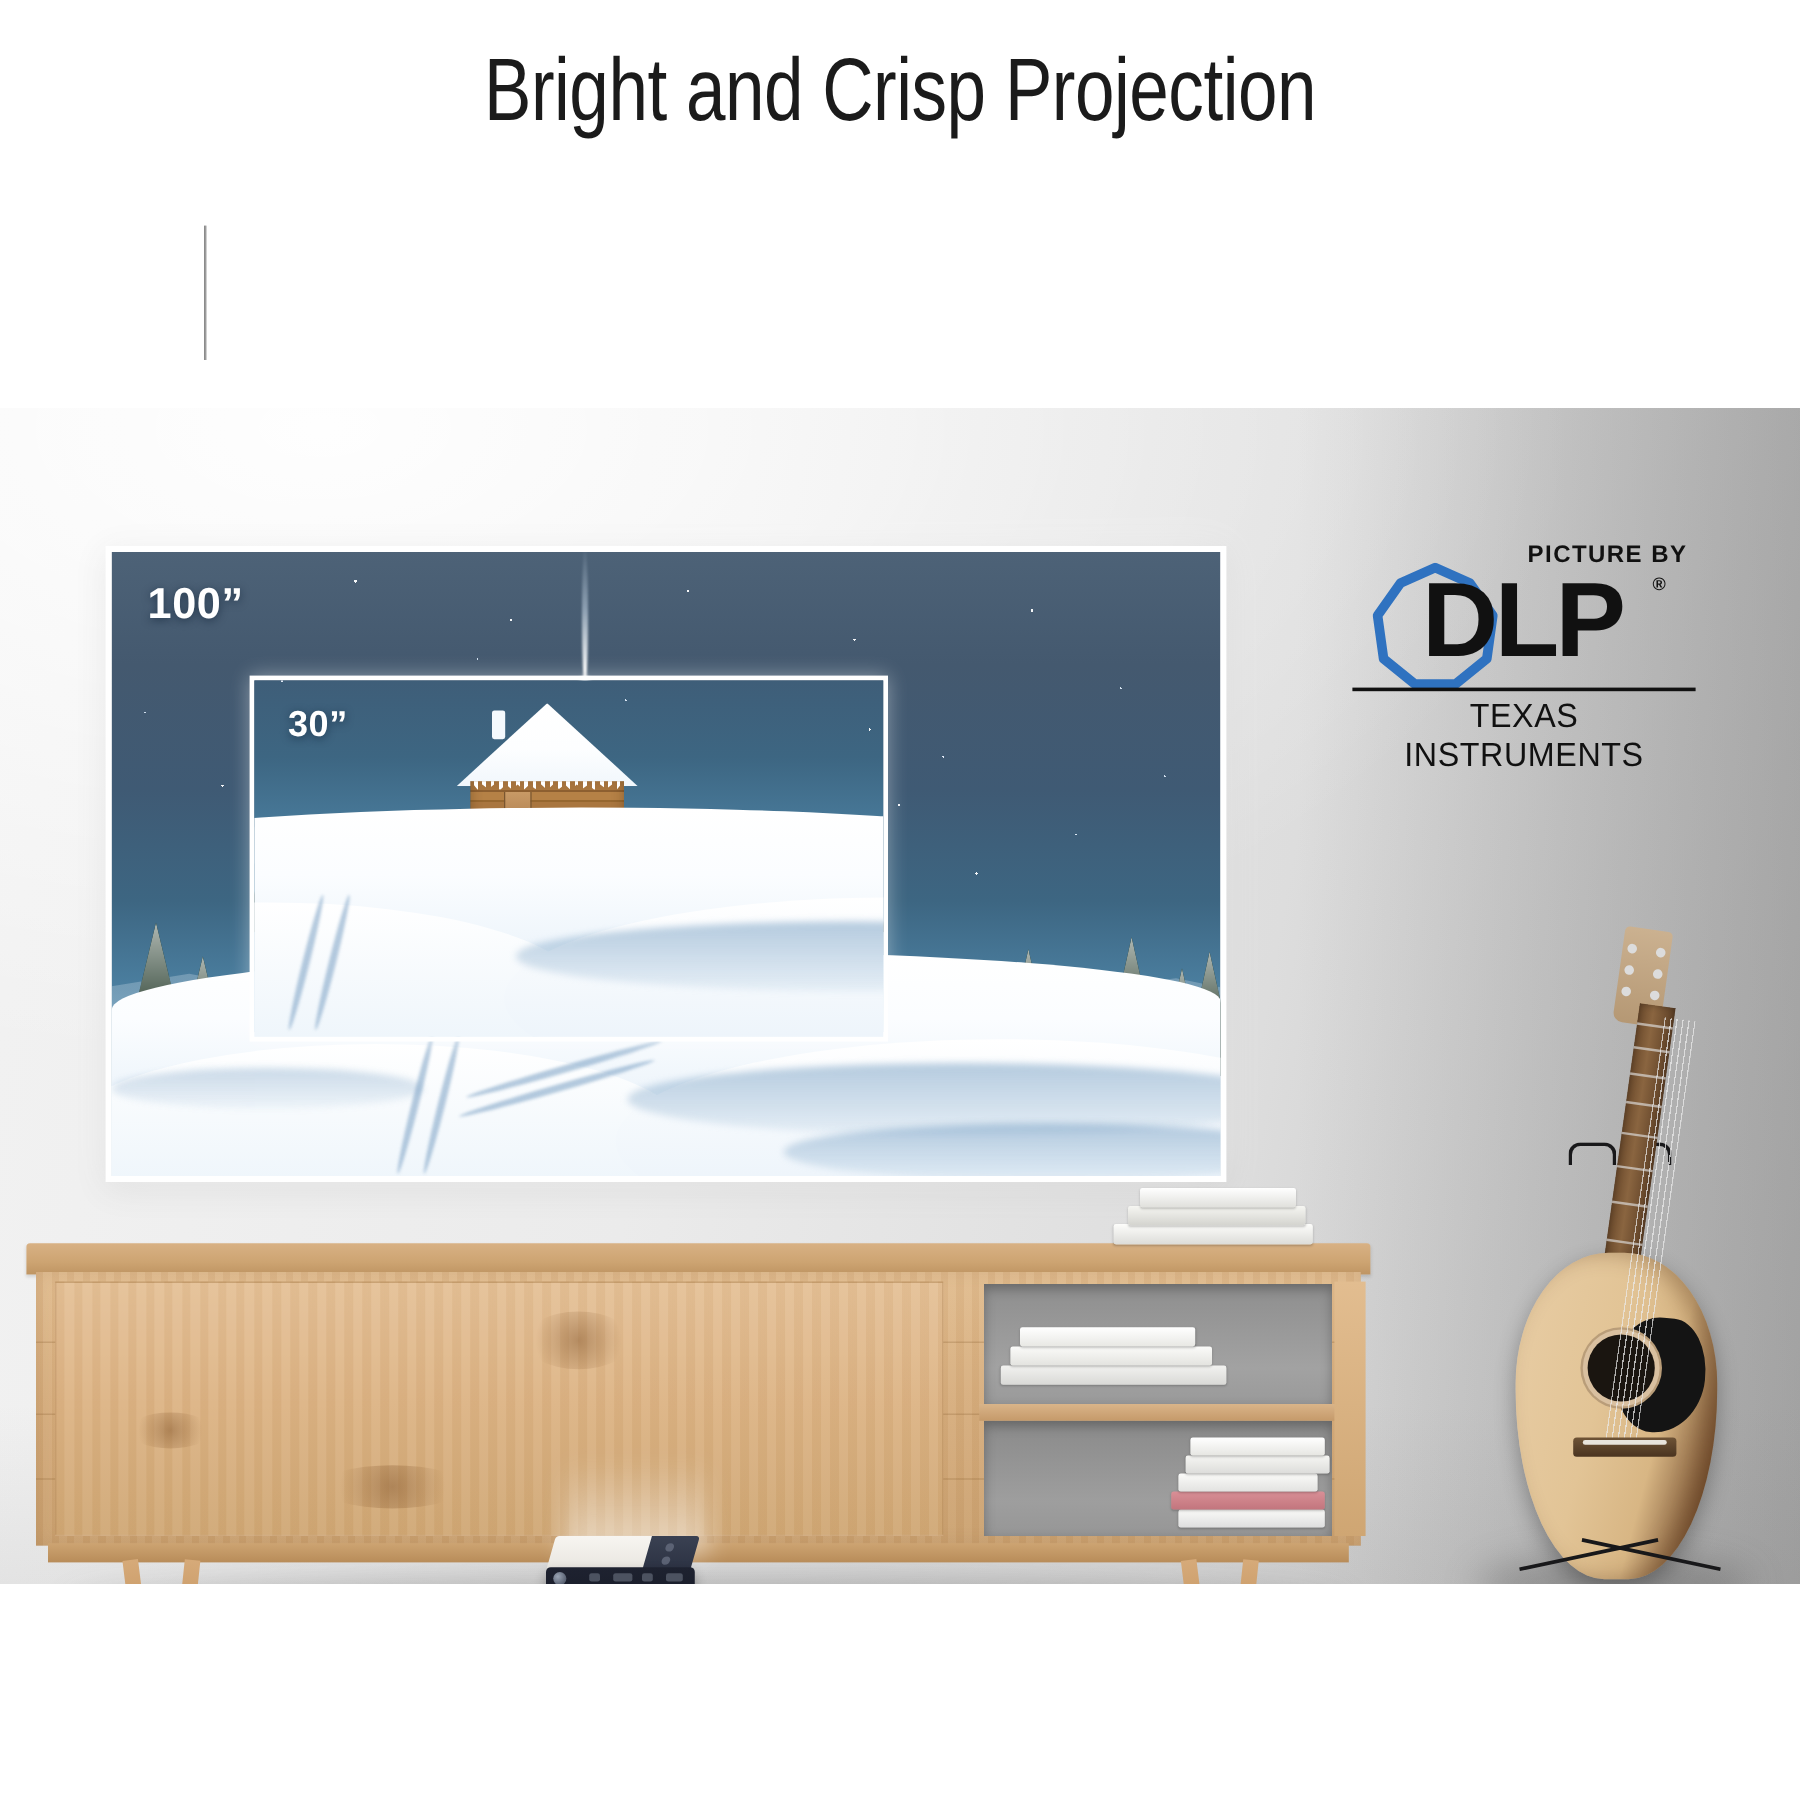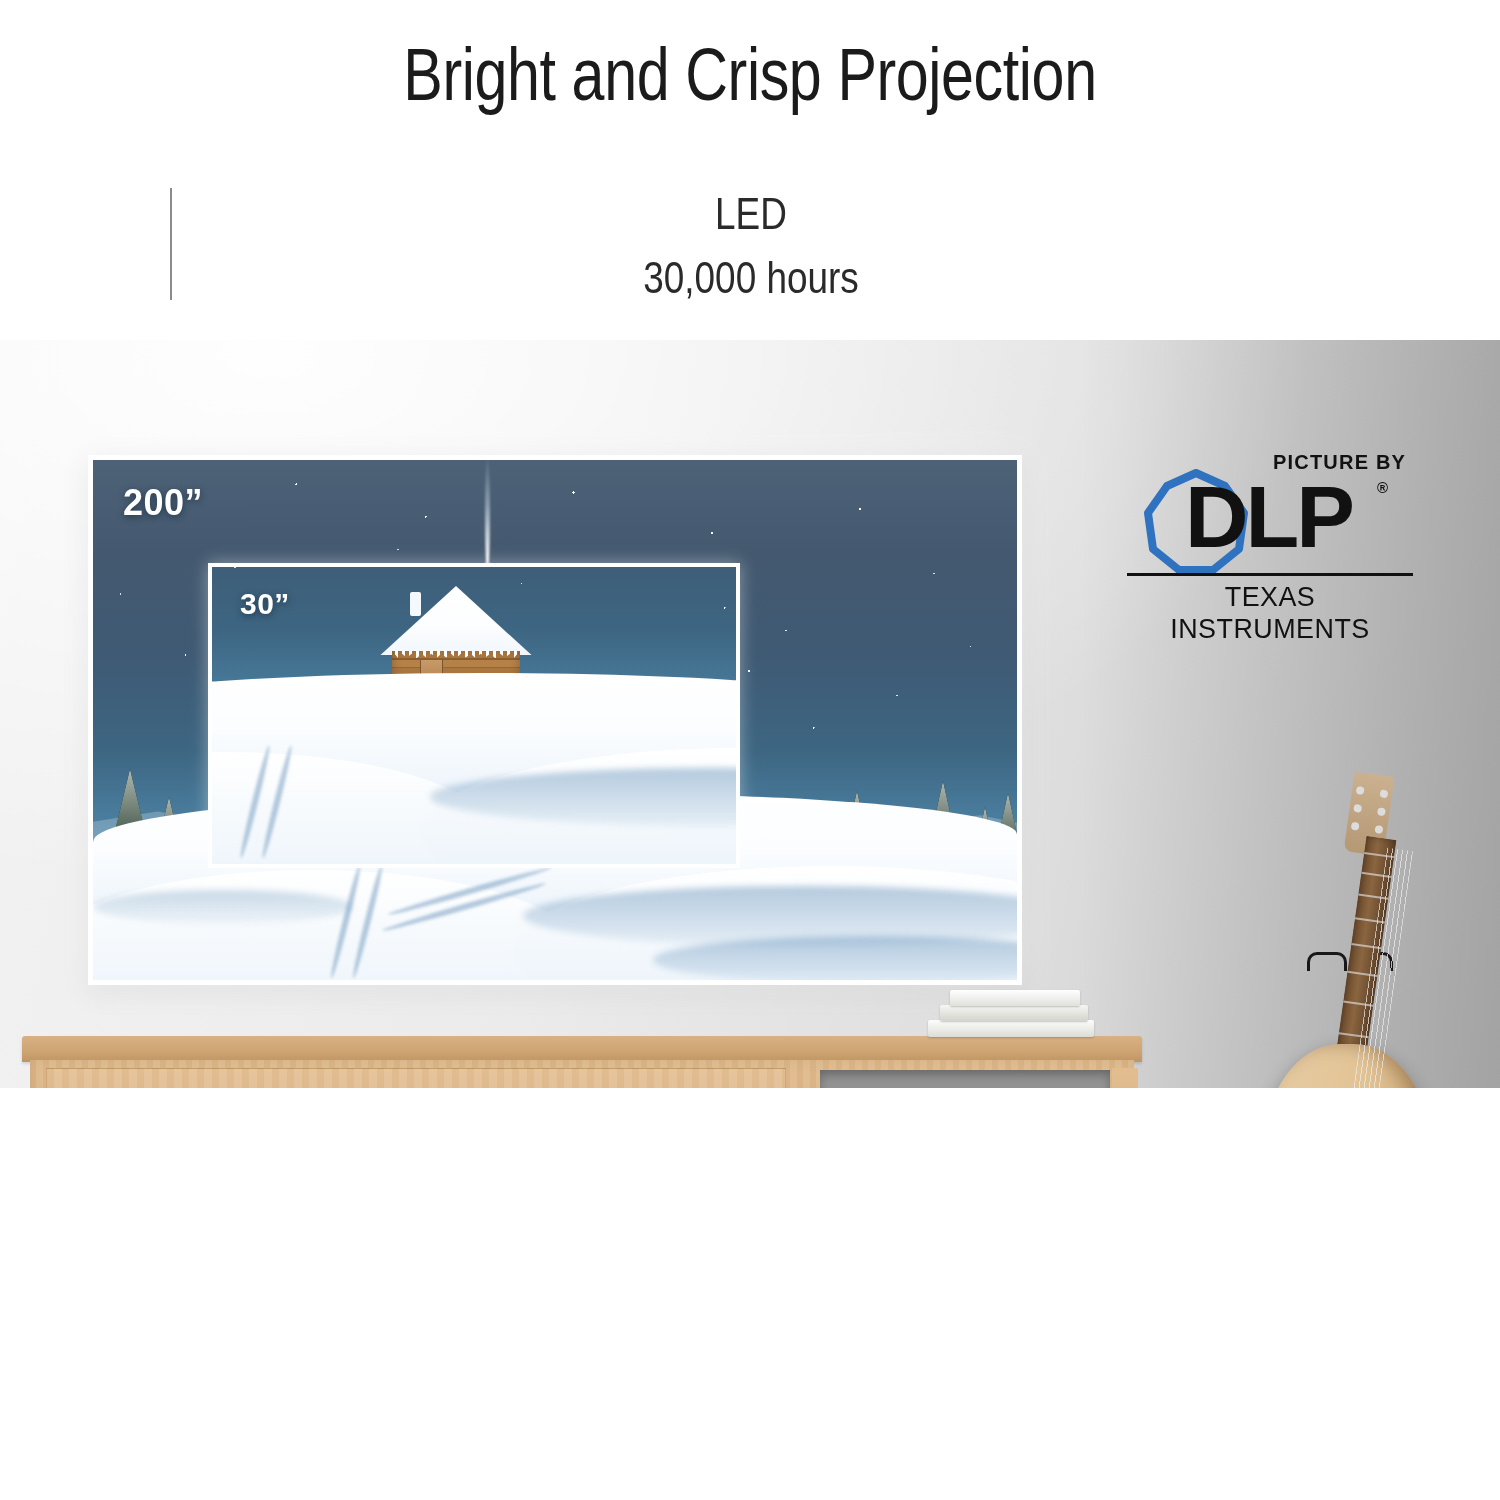--- a/index.html
+++ b/index.html
@@ -1,21 +1,21 @@
 <!DOCTYPE html>
 <html><head>
 <meta charset="utf-8">
 <style>
   html,body{margin:0;padding:0;}
   body{
     width:1500px;height:1500px;overflow:hidden;
     font-family:"Liberation Sans", sans-serif;
     background:#ffffff;
   }
-  #stage{position:relative;width:1500px;height:1088px;overflow:hidden;background:#0f766e;}
+  #stage{position:relative;width:1500px;height:1320px;overflow:hidden;background:#0f766e;}
 
   
   #header{position:absolute;left:0;top:0;width:1500px;height:340px;background:#ffffff;z-index:40;}
   #page-title{
     position:absolute;left:0;top:36px;width:1500px;text-align:center;
     font-size:74px;line-height:1.05;font-weight:300;color:#1b1b1b;
     letter-spacing:-0.5px;
     transform:scaleX(0.80);transform-origin:center top;
     white-space:nowrap;
   }
@@ -251,24 +251,20 @@
     <div id="page-title">Bright and Crisp Projection</div>
 
     <div id="specs">
 
 
       <div class="divider"></div>
 
 
       <div class="divider"></div>
 
-      <div class="spec-col">
-        <div class="spec-l1">LED</div>
-        <div class="spec-l2">30,000 hours</div>
-      </div>
 
     </div>
   </div>
 
   <div id="scene">
 
     <div id="wall"></div>
     <div id="wall-shade-r"></div>
     <div id="wall-shade-b"></div>
     <div id="floor"></div>
@@ -362,21 +358,21 @@
       <div class="drift" style="left:-40px;bottom:-40px;width:520px;height:150px;background:linear-gradient(180deg,#ffffff,#eaf3fa);"></div>
       <div class="drift" style="left:420px;bottom:-56px;width:640px;height:170px;background:linear-gradient(180deg,#ffffff,#e6f0f9);"></div>
       <div class="shadowband" style="left:430px;bottom:34px;width:560px;height:60px;"></div>
       <div class="shadowband" style="left:560px;bottom:-4px;width:440px;height:48px;"></div>
       <div class="shadowband" style="left:0px;bottom:56px;width:260px;height:34px;opacity:.7;"></div>
       <div class="track" style="left:250px;bottom:0;width:6px;height:120px;transform:rotate(14deg);border-radius:50%;"></div>
       <div class="track" style="left:272px;bottom:0;width:6px;height:120px;transform:rotate(14deg);border-radius:50%;"></div>
       <div class="track" style="left:286px;bottom:70px;width:170px;height:6px;transform:rotate(-16deg);border-radius:50%;"></div>
       <div class="track" style="left:292px;bottom:86px;width:170px;height:6px;transform:rotate(-16deg);border-radius:50%;"></div>
 
-      <div class="label100">200”</div>
+      <div class="label100">100”</div>
     </div>
 
     <div id="screen30">
       <div class="inner">
         <div class="sky"></div>
         <div class="stars"></div>
 
         <div class="mountains"></div>
         <div class="treeline">
 

